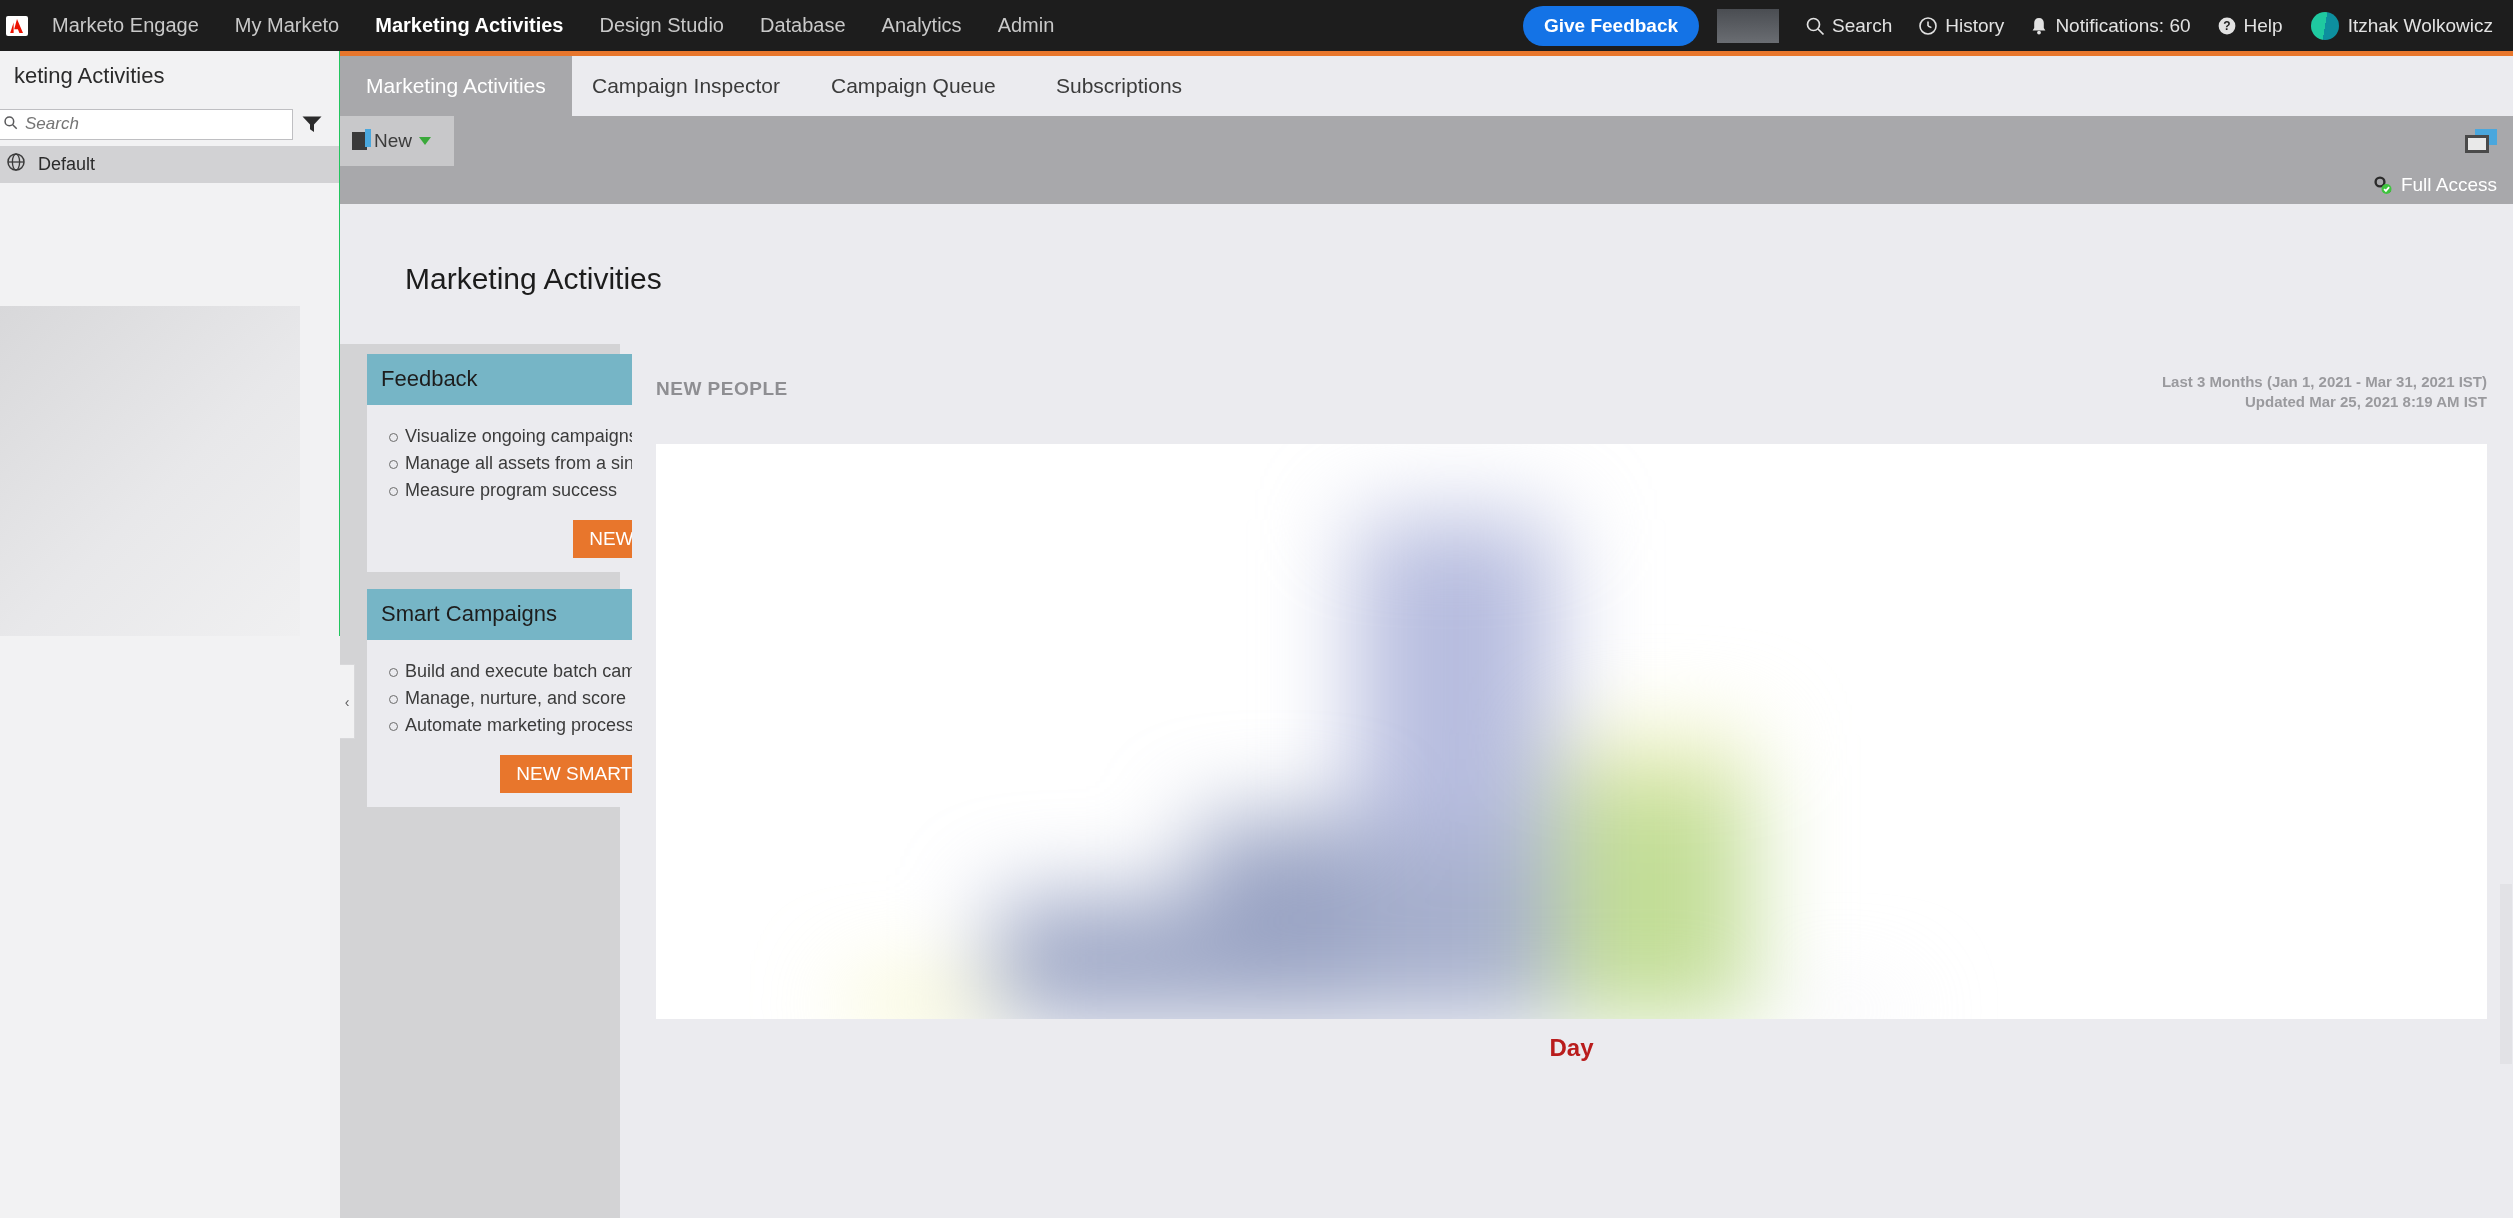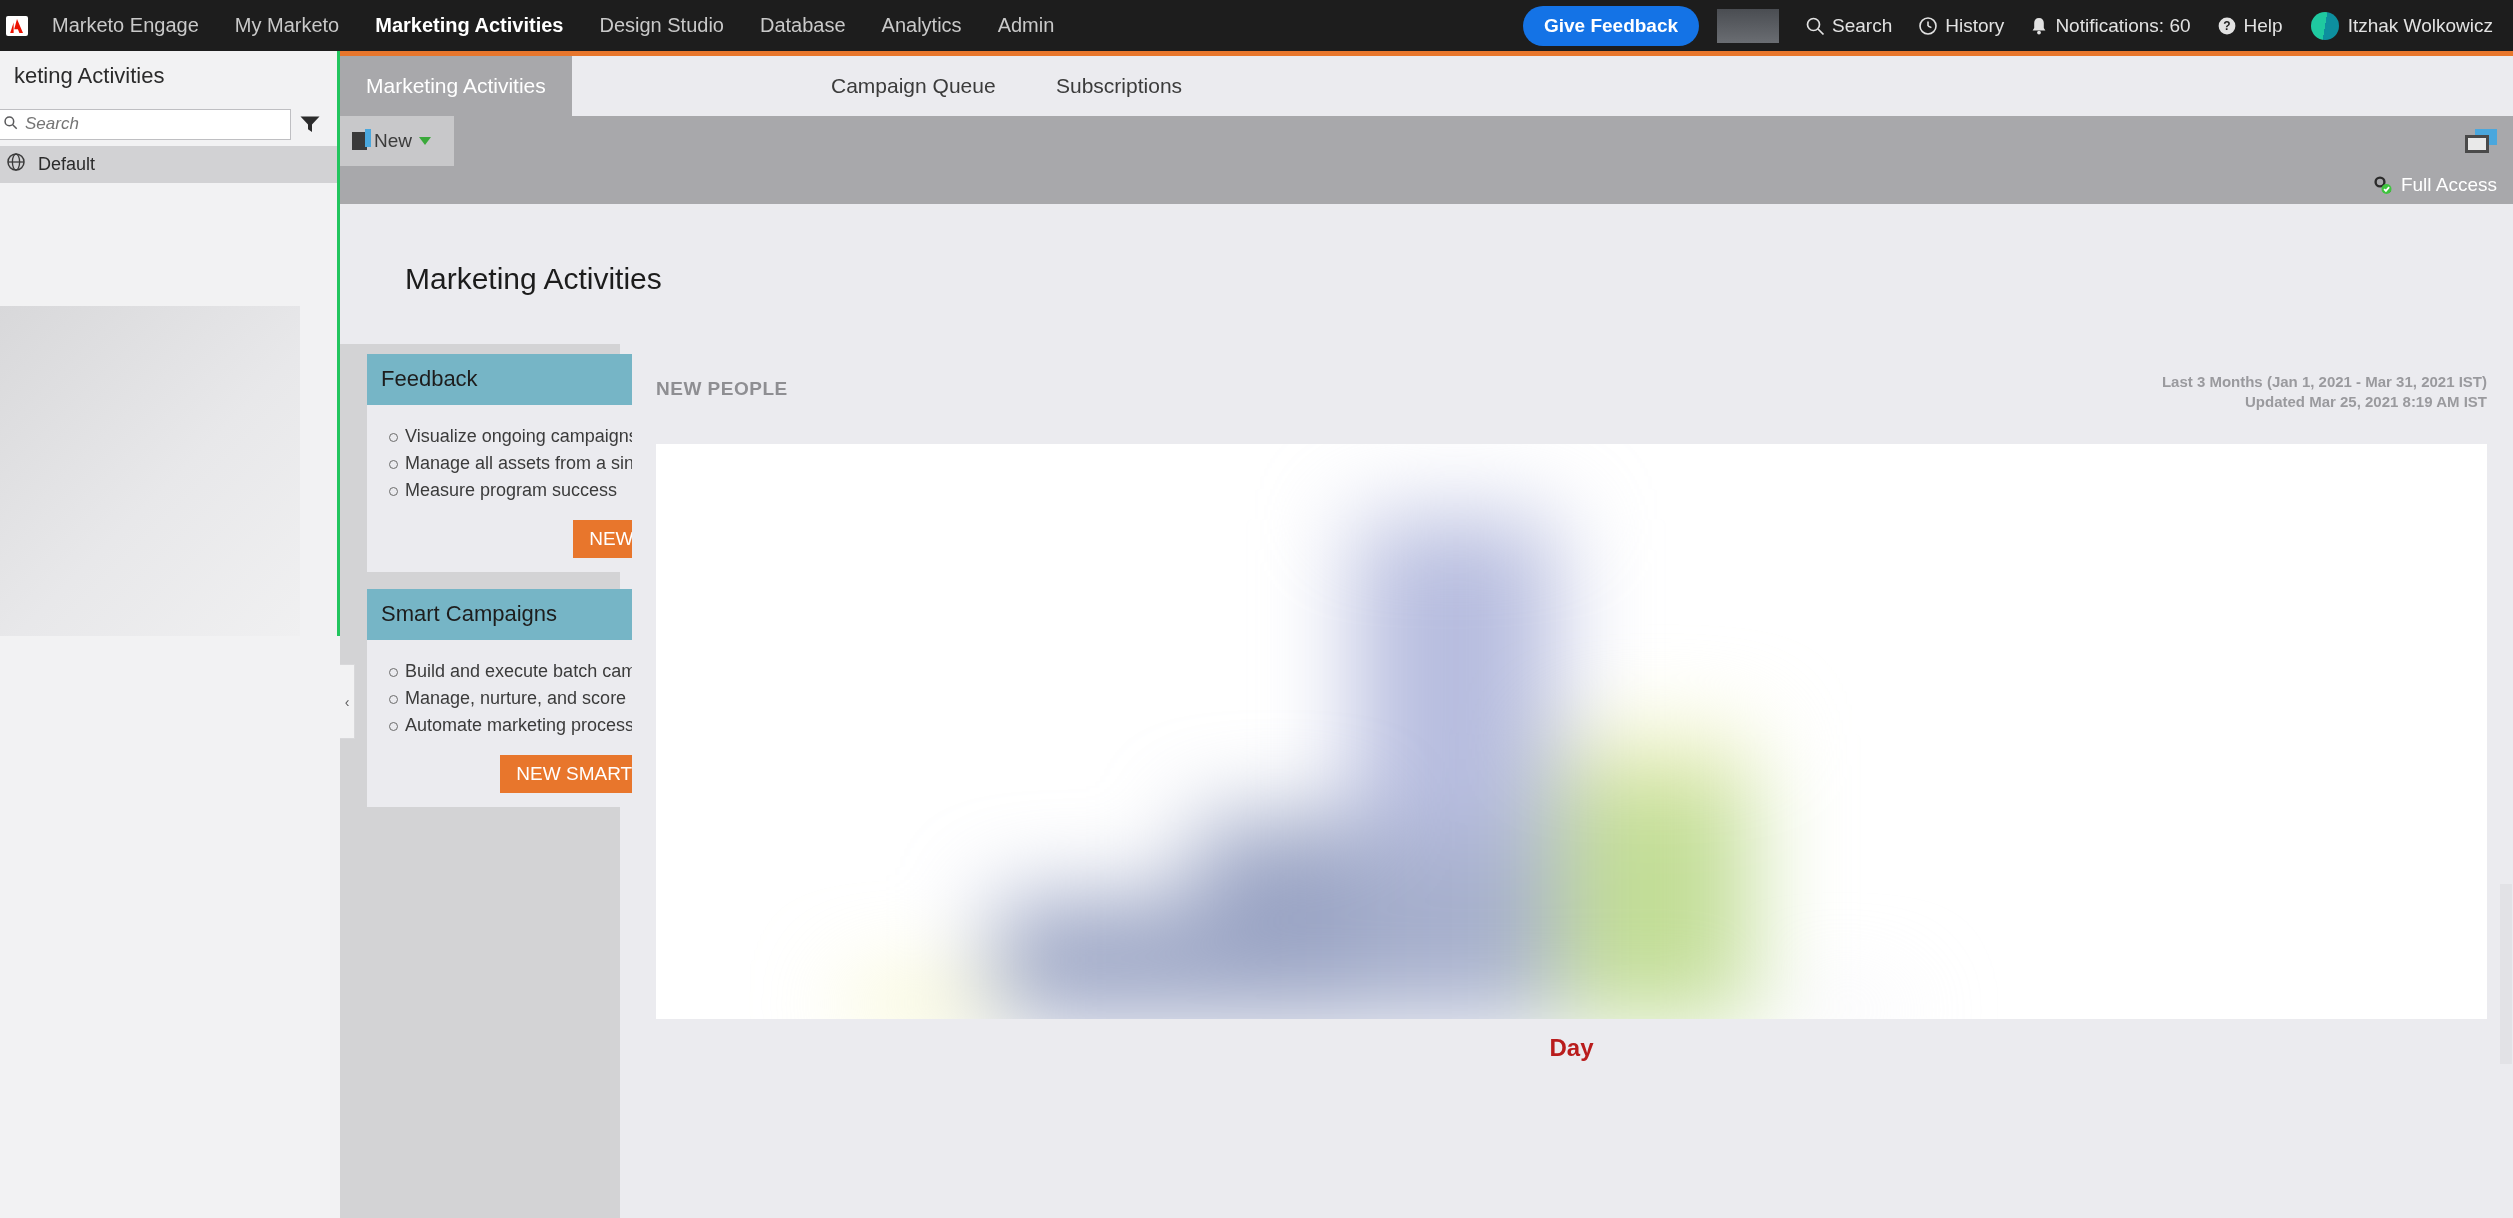--- a/index.html
+++ b/index.html
@@ -50,21 +50,21 @@
     width: 28px; height: 28px; border-radius: 50%;
     background: linear-gradient(100deg,#1fc9a0 50%, #0d8f9e 50%);
     margin-left: 28px; flex: 0 0 auto;
   }
   .user-name { color: #e2e2e2; font-size: 19px; margin-left: 9px; white-space: nowrap; }
 
   
   .sidebar {
     position: absolute; top: 51px; left: 0; width: 340px; height: 1167px;
     background: #f2f2f3;
-    border-right: 3px solid #22c55e;
+    border-right: 1px solid #22c55e;
   }
   .sidebar-title {
     font-size: 22px; color: #2b2b2b; padding: 12px 0 13px 14px;
     white-space: nowrap; overflow: hidden;
   }
   .sidebar-search-row {
     display: flex; align-items: center; padding: 0 8px 0 0; height: 44px;
     background: #f2f2f3;
   }
   .search-field {
@@ -323,20 +323,21 @@
     <span>Default</span>
   </div>
 
   <div class="tree-body"></div>
   <div class="tree-tail"></div>
 </div>
 
 <div class="tabstrip">
   <div class="orange-rule"></div>
   <div class="tab active" style="left:0px;">Marketing Activities</div>
+  <div class="tab" style="left:226px;">Campaign Inspector</div>
   <div class="tab" style="left:465px;">Campaign Queue</div>
   <div class="tab" style="left:690px;">Subscriptions</div>
 </div>
 
 <div class="doctabrow">
   <div class="doctab">
     <span class="book-icon"></span>
     <span class="doctab-label">New</span>
     <span class="caret-green"></span>
   </div>

